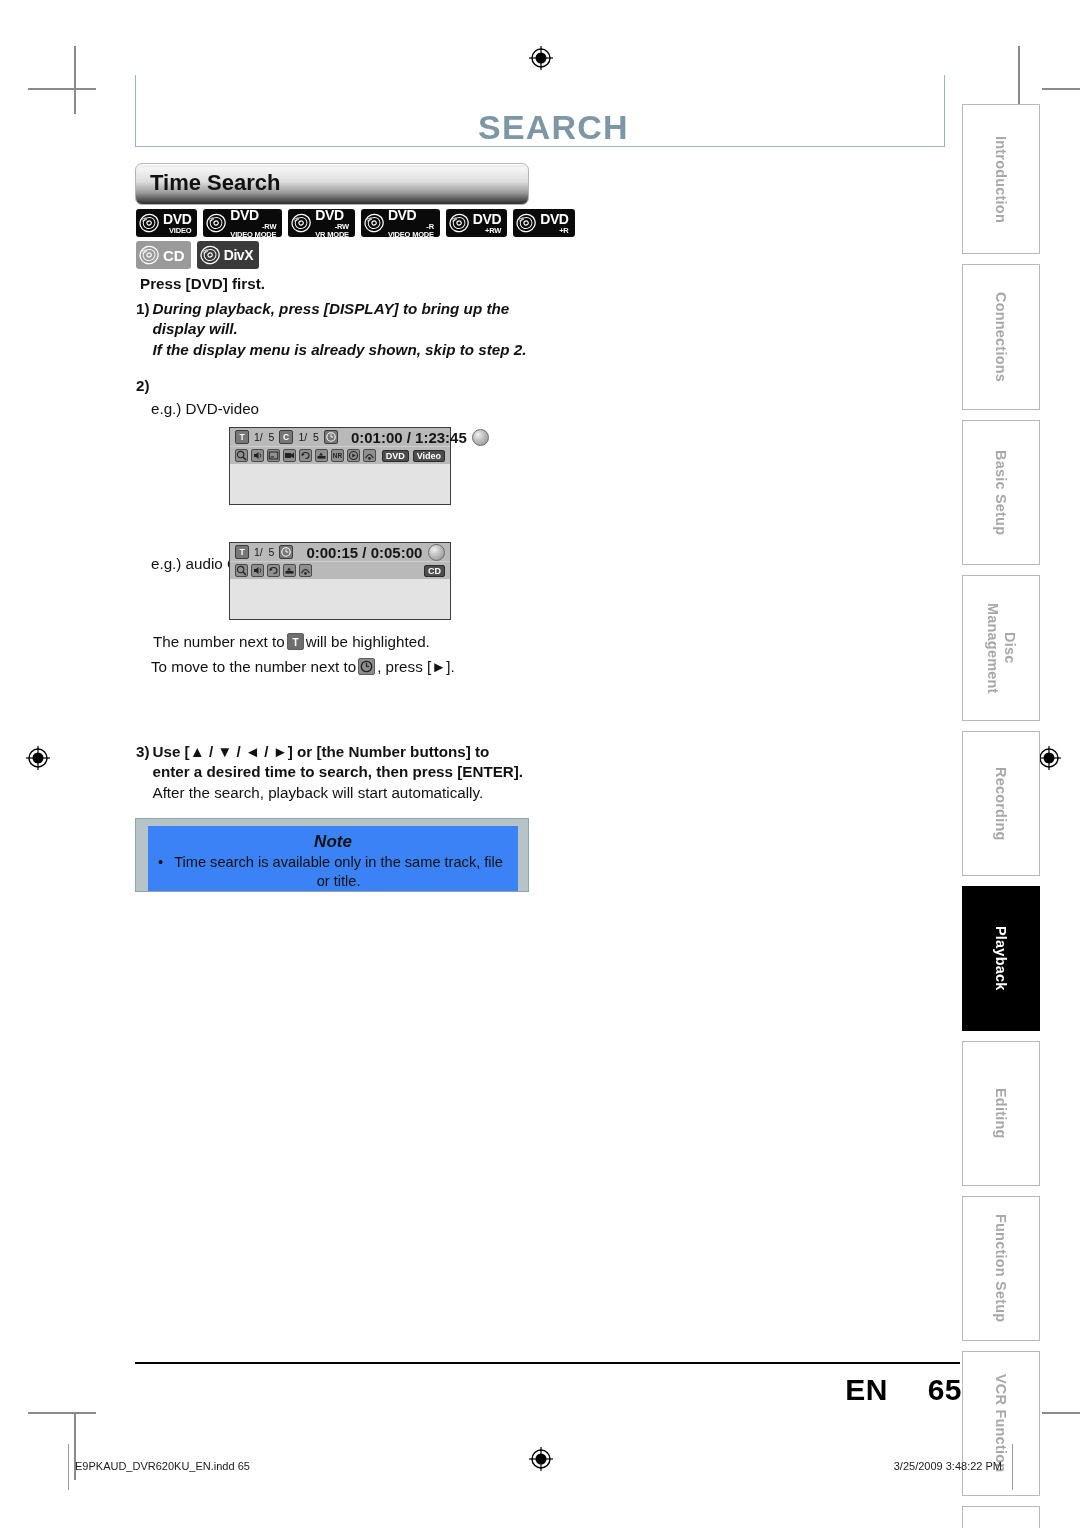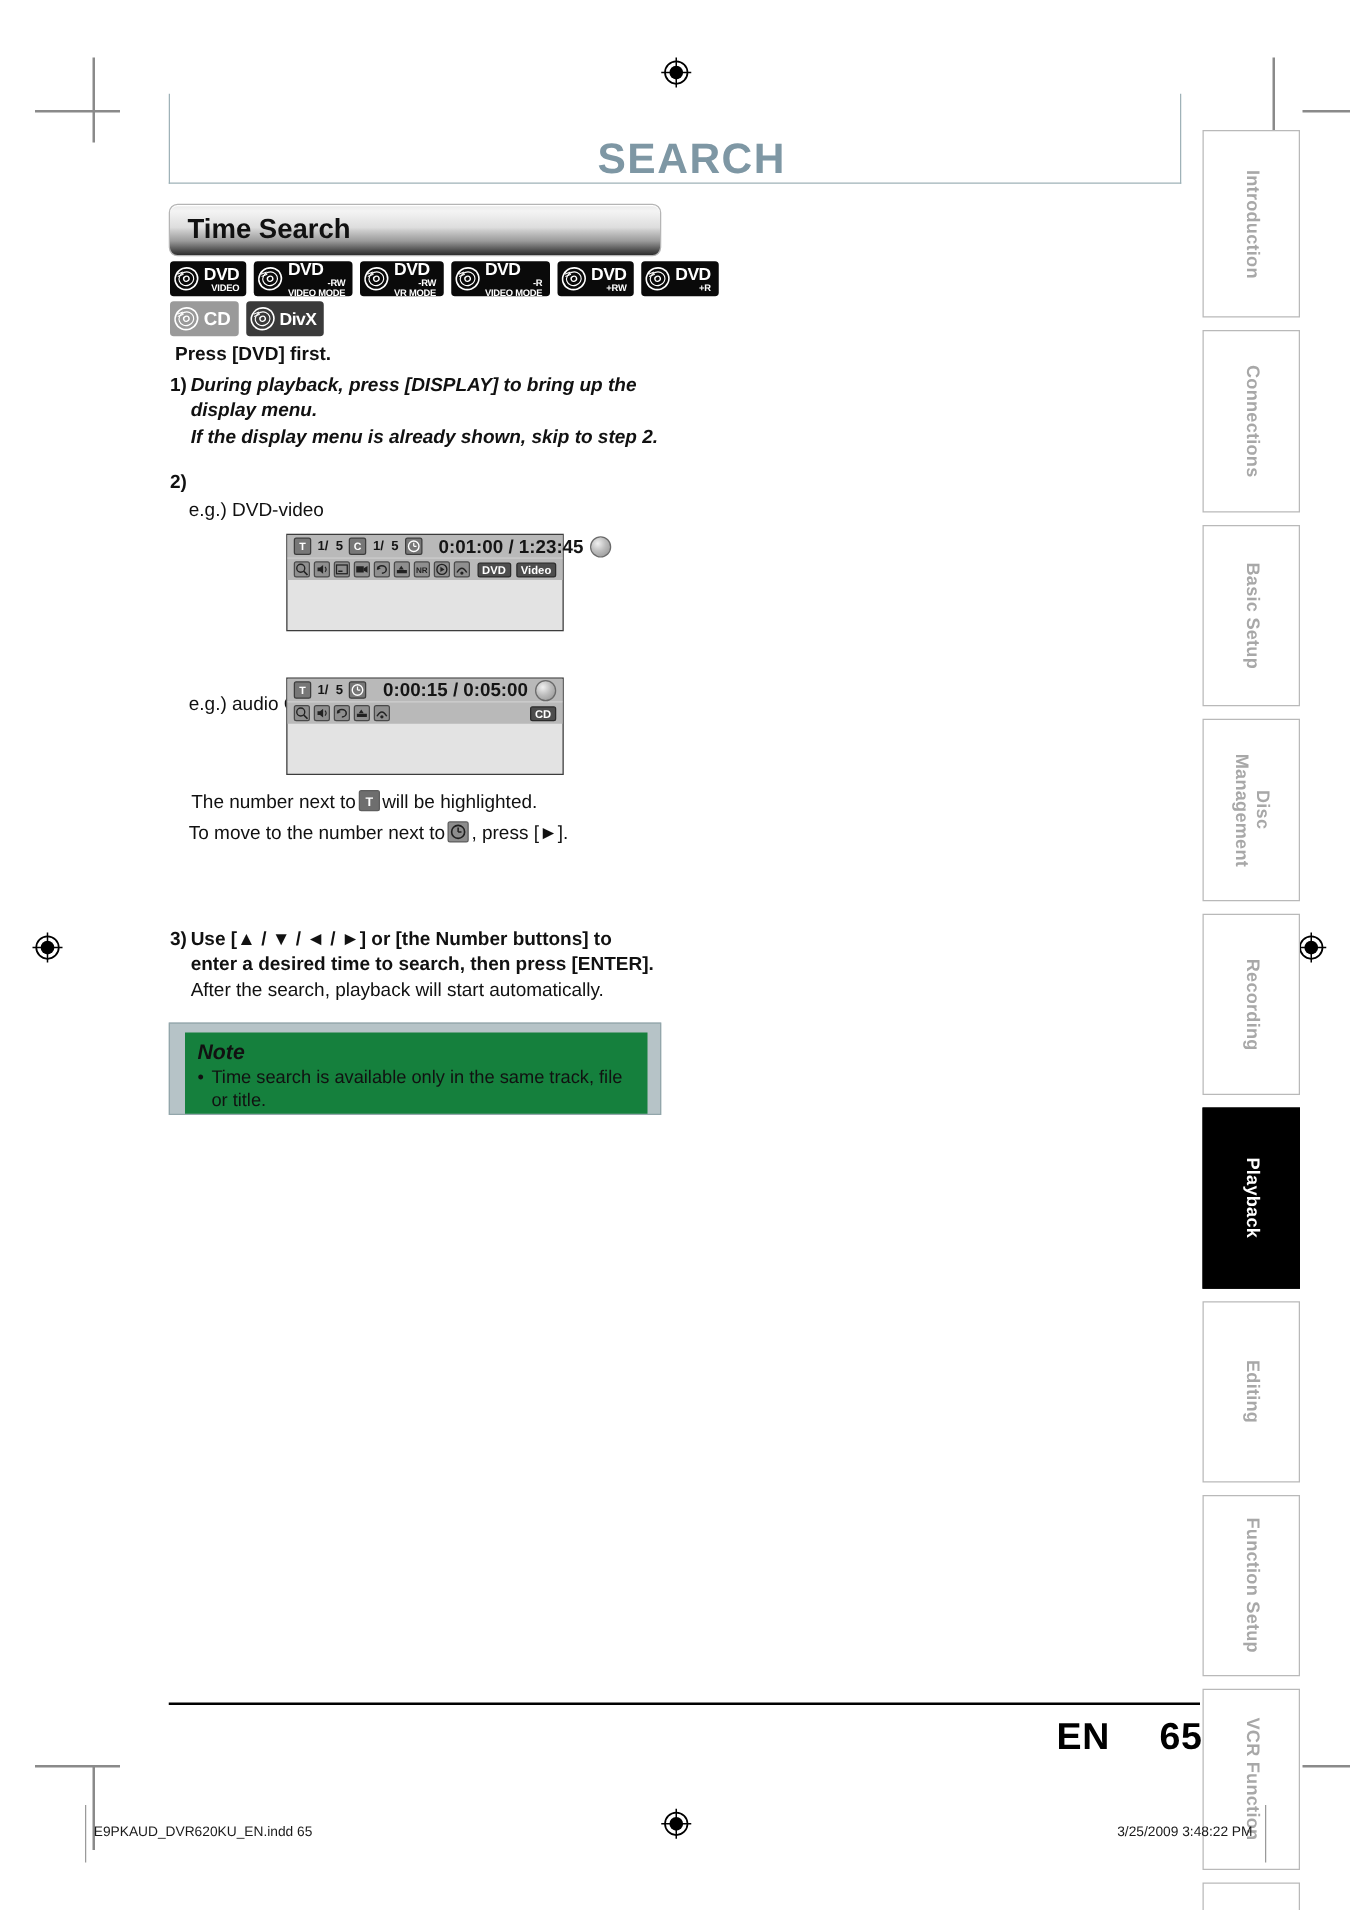--- a/index.html
+++ b/index.html
@@ -155,21 +155,21 @@
     height: 17px;
     padding: 0 5px;
     gap: 3px;
   }
   .osd-chip {
     background: #777; border: 1px solid #3d3d3d;
     width: 14px; height: 14px; border-radius: 2px;
     position: relative; flex: 0 0 auto;
   }
   .osd-num {
-    font-size: 10.5px; font-weight: bold; color: #151515;
+    font-size: 10.5px; font-weight: normal; color: #151515;
     font-family: "Liberation Sans", sans-serif;
     white-space: pre;
   }
   .osd-time {
     font-size: 15px; font-weight: bold; color: #151515;
     margin-left: 8px; white-space: pre;
   }
   .osd-knob {
     width: 17px; height: 17px; border-radius: 50%;
     background: radial-gradient(circle at 35% 32%, #f0f0f0 0%, #bdbdbd 45%, #8e8e8e 100%);
@@ -194,23 +194,24 @@
   
   .note-box {
     position: absolute;
     left: 135px; top: 818px;
     width: 394px; height: 74px;
     background: #b6c3c7;
     border: 1px solid #93a6ab;
     padding: 7px 10px 0 12px;
   }
   .note-inner {
-    background: #15803d;
+    background: #3b82f6;
     height: 100%;
     padding: 6px 10px;
+    text-align: center;
   }
   .note-title {
     font-size: 17px; font-weight: bold; font-style: italic;
     color: #111; margin-bottom: 1px;
   }
   .note-item {
     font-size: 14.6px; color: #111; line-height: 1.28;
     display: flex;
   }
   .note-bullet { margin-right: 6px; }
@@ -417,21 +418,21 @@
         </div>
       </div>
     </div>
 
   <div class="body-text bold" style="left:140px; top:274px;">Press [DVD] first.</div>
 
   <div class="step" style="left:136px; top:299px; width:400px;">
     <span class="step-num">1)</span>
     <span class="step-body" style="margin-left:3px;">
       <span>During playback, press [DISPLAY] to bring up the</span><br>
-      <span>display menu.</span><br>
+      <span>display will.</span><br>
       <span>If the display menu is already shown, skip to step 2.</span>
     </span>
   </div>
 
   <div class="step" style="left:136px; top:376px; width:400px;">
     <span class="step-num">2)</span>
   </div>
 
   <div class="body-text" style="left:151px; top:399px;">e.g.) DVD-video</div>
 

